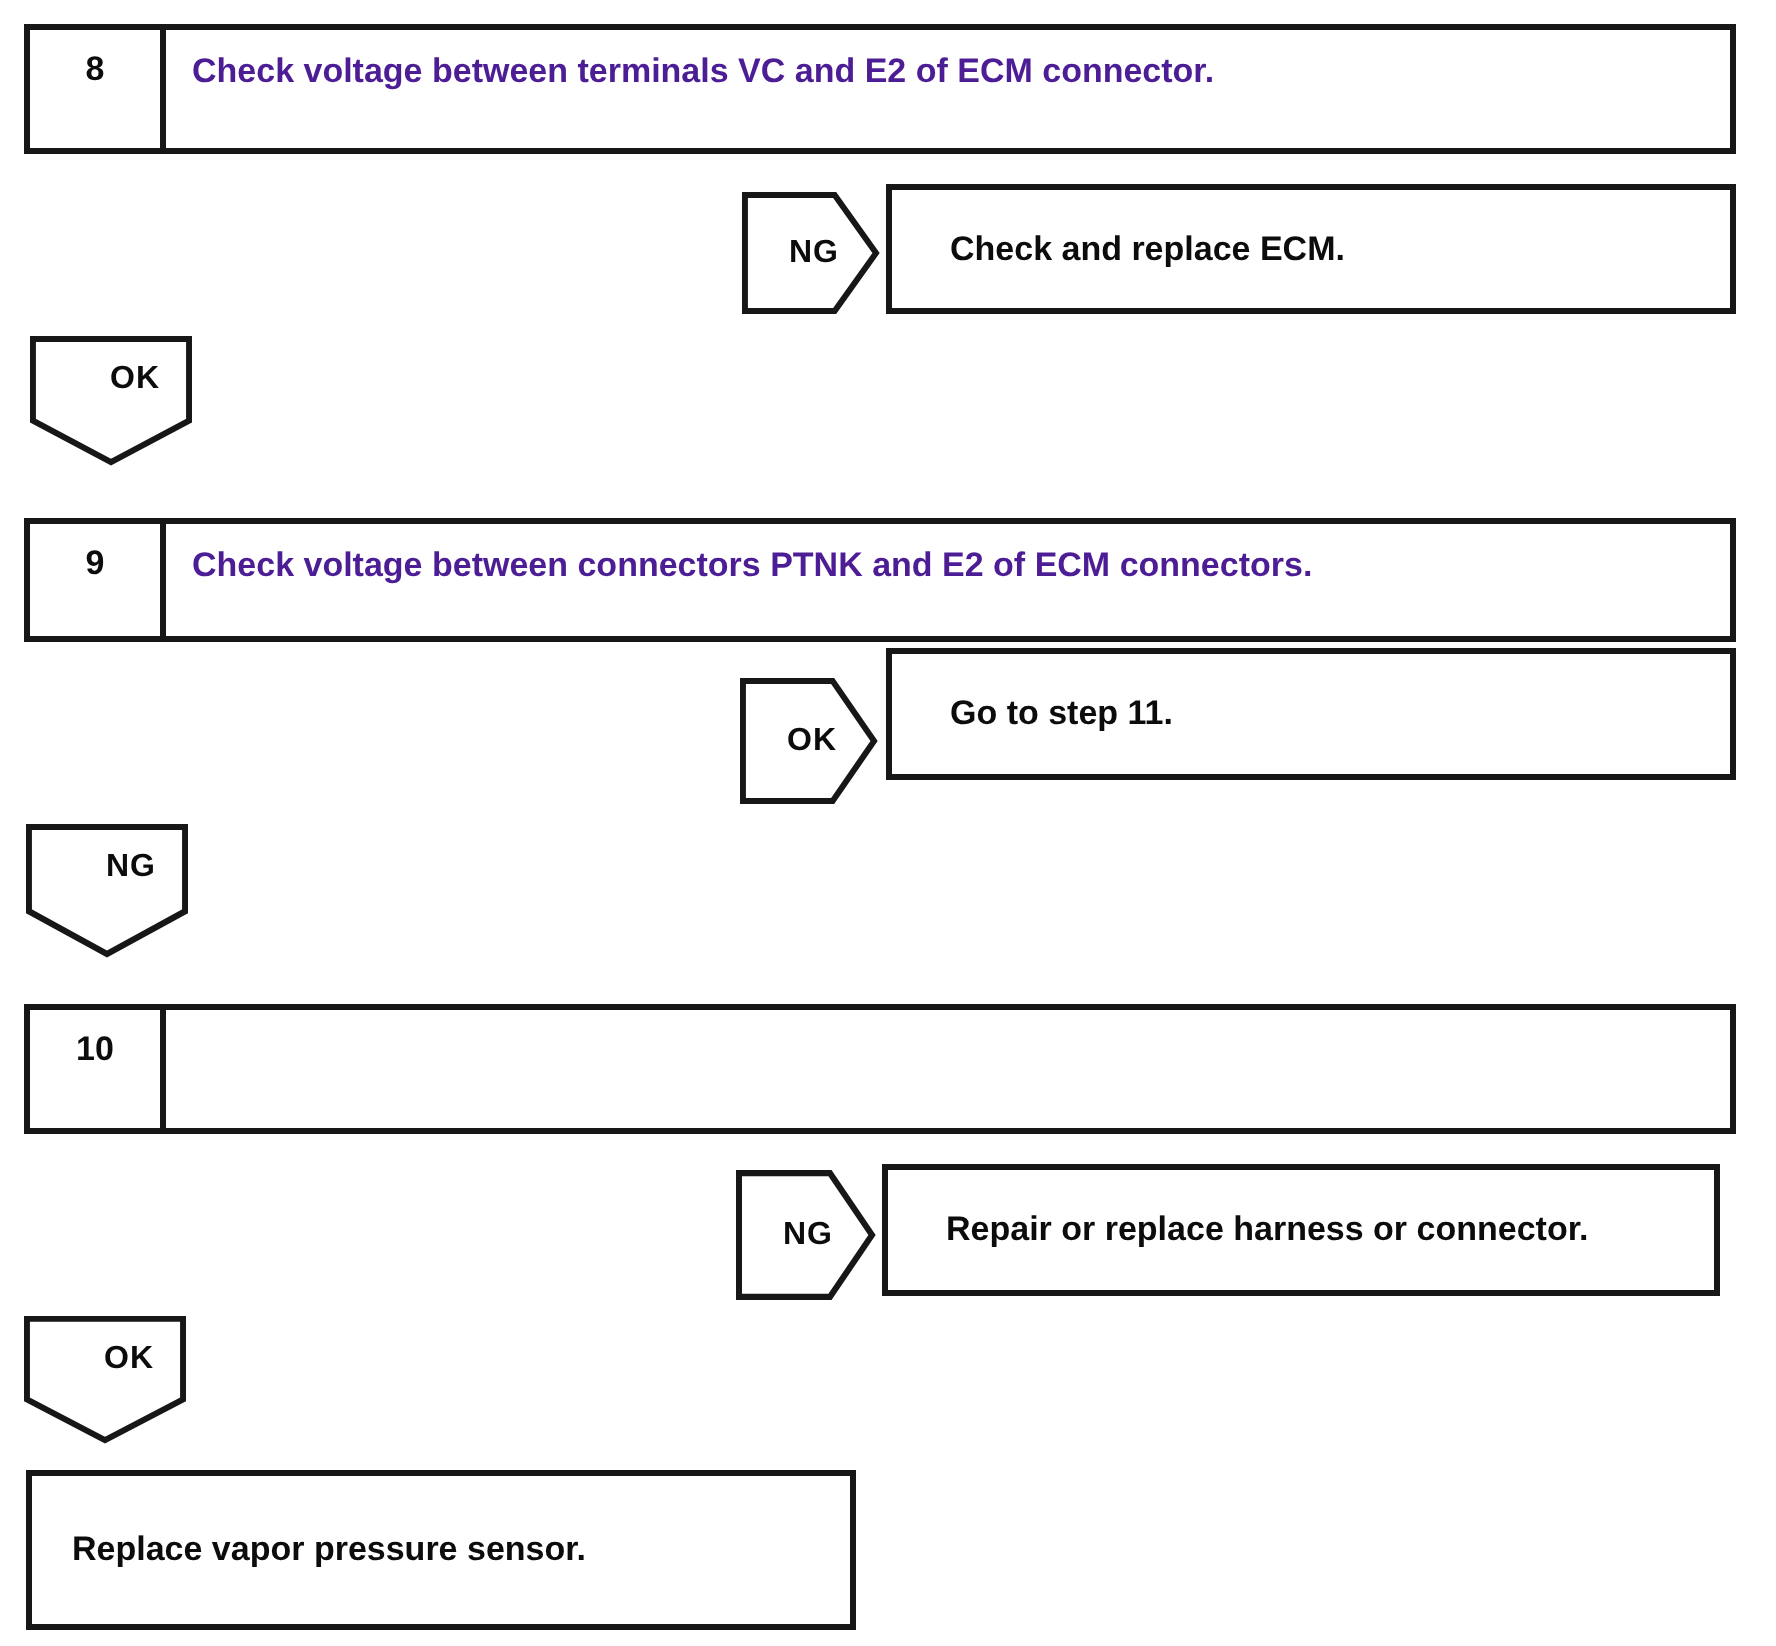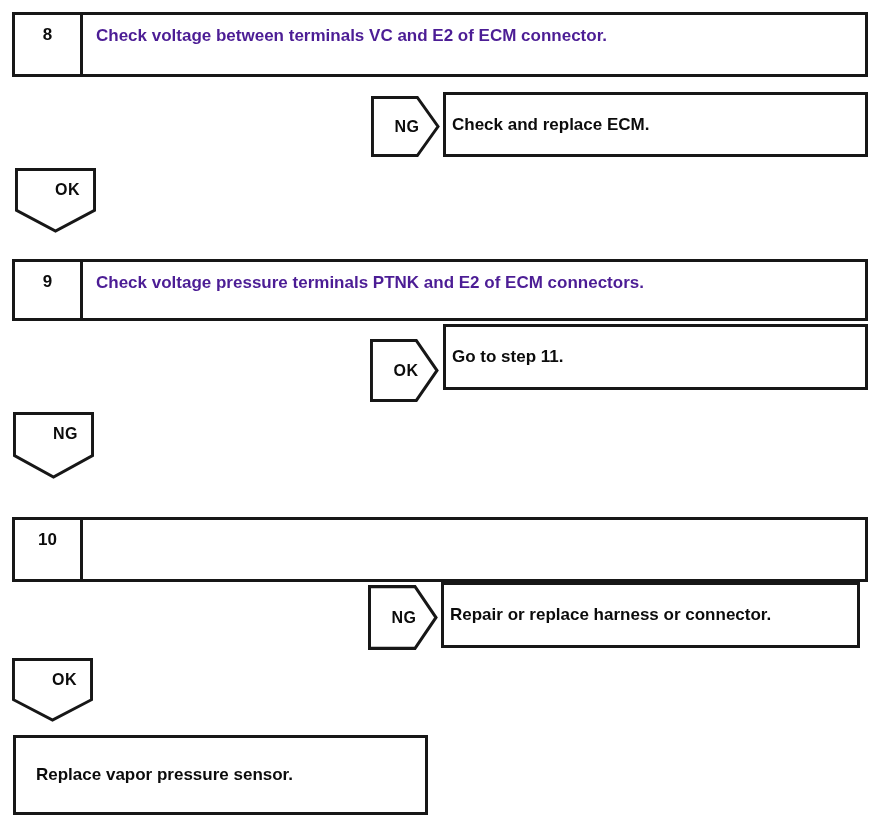--- a/index.html
+++ b/index.html
@@ -40,21 +40,21 @@
     font-size: 17px;
     line-height: 1.3;
     color: #4c1d95;
     white-space: pre-line;
   }
 
   
   .action {
     display: flex;
     align-items: center;
-    padding-left: 6px;
+    padding-left: 29px;
     font-weight: bold;
     font-size: 17px;
     color: #0c0c0c;
   }
 
   
   .pent { position: absolute; }
   .pent svg { position: absolute; left: 0; top: 0; width: 100%; height: 100%; }
   .pent-label {
     position: absolute;
@@ -92,41 +92,41 @@
 
   <div class="pent pent-down" style="left:15px; top:168px; width:81px; height:65px;">
     <svg viewBox="0 0 82 66" preserveAspectRatio="none">
       <polygon points="1.5,1.5 80.5,1.5 80.5,43 41,64 1.5,43" fill="#ffffff" stroke="#171717" stroke-width="3"></polygon>
     </svg>
     <span class="pent-label">OK</span>
   </div>
 
   <div class="abs box step" style="left:12px; top:259px; width:856px; height:62px;">
     <div class="step-num">9</div>
-    <div class="step-text">Check voltage pressure terminals PTNK and E2 of ECM connectors.</div>
+    <div class="step-text">Check voltage between connectors PTNK and E2 of ECM connectors.</div>
   </div>
 
   <div class="pent pent-right" style="left:370px; top:339px; width:69px; height:63px;">
     <svg viewBox="0 0 70 62" preserveAspectRatio="none">
       <polygon points="1.5,1.5 47,1.5 68,31 47,60.5 1.5,60.5" fill="#ffffff" stroke="#171717" stroke-width="3"></polygon>
     </svg>
     <span class="pent-label">OK</span>
   </div>
   <div class="abs box action" style="left:443px; top:324px; width:425px; height:66px;">
     <span>Go to step 11.</span>
   </div>
 
   <div class="pent pent-down" style="left:13px; top:412px; width:81px; height:67px;">
     <svg viewBox="0 0 82 66" preserveAspectRatio="none">
       <polygon points="1.5,1.5 80.5,1.5 80.5,43 41,64 1.5,43" fill="#ffffff" stroke="#171717" stroke-width="3"></polygon>
     </svg>
     <span class="pent-label">NG</span>
   </div>
 
-  <div class="abs box step" style="left:12px; top:517px; width:856px; height:65px;">
+  <div class="abs box step" style="left:12px; top:502px; width:856px; height:65px;">
     <div class="step-num">10</div>
   </div>
 
   <div class="pent pent-right" style="left:368px; top:585px; width:70px; height:65px;">
     <svg viewBox="0 0 70 62" preserveAspectRatio="none">
       <polygon points="1.5,1.5 47,1.5 68,31 47,60.5 1.5,60.5" fill="#ffffff" stroke="#171717" stroke-width="3"></polygon>
     </svg>
     <span class="pent-label">NG</span>
   </div>
   <div class="abs box action" style="left:441px; top:582px; width:419px; height:66px;">

